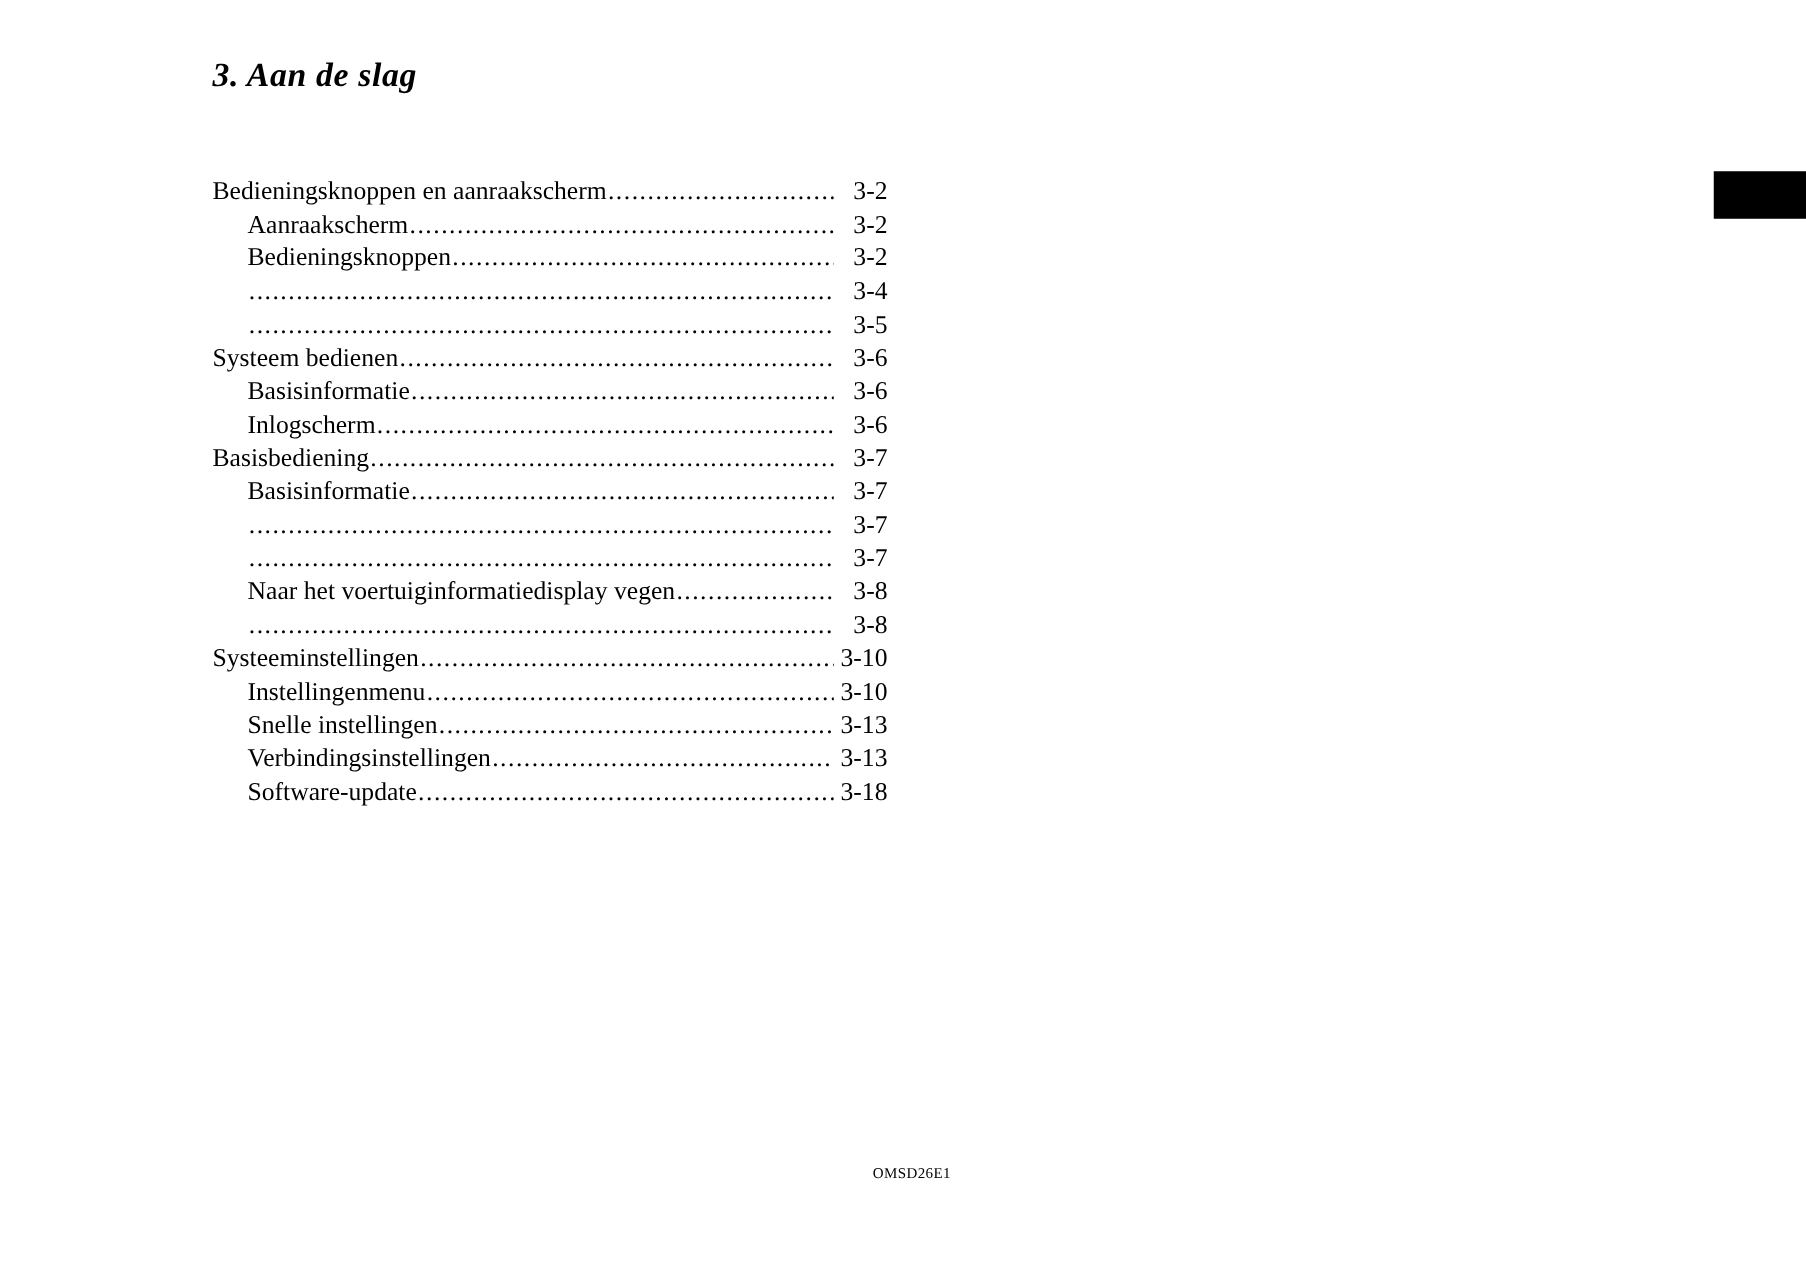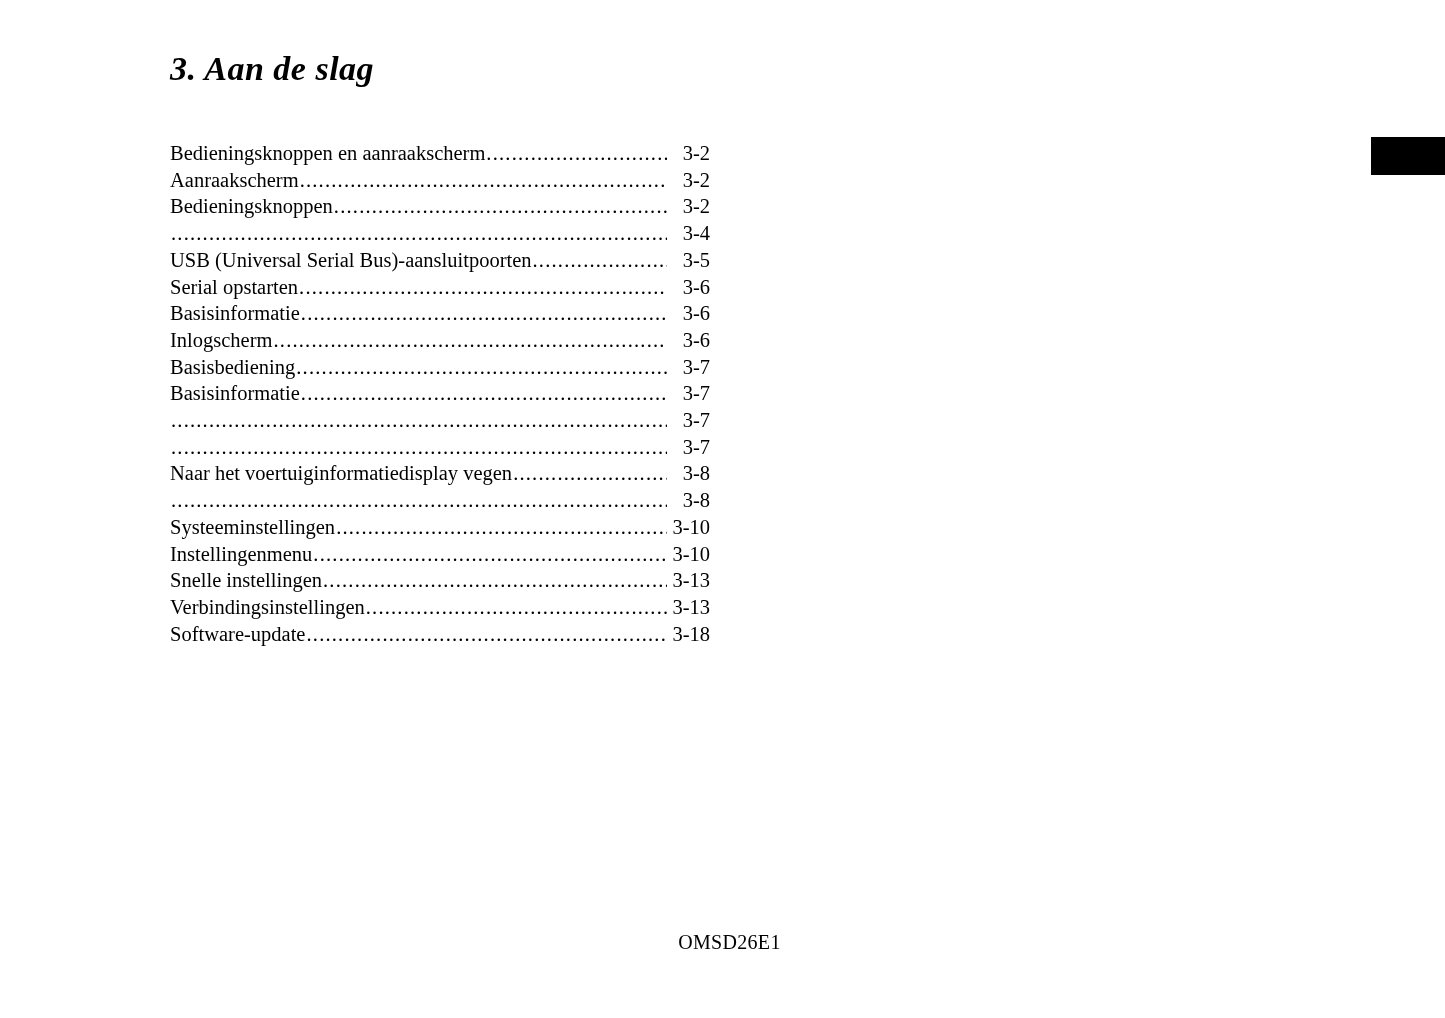--- a/index.html
+++ b/index.html
@@ -27,21 +27,21 @@
   }
 
   
   .chapter-title {
     position: absolute;
     left: 170px;
     top: 27px;
     font-family: "Liberation Serif", serif;
     font-weight: bold;
     font-style: italic;
-    font-size: 34px;
+    font-size: 27px;
     letter-spacing: 0.5px;
     color: #000000;
     white-space: nowrap;
   }
 
   
   .toc {
     position: absolute;
     left: 170px;
     top: 140px;
@@ -74,31 +74,32 @@
     flex: 0 0 auto;
     text-align: right;
     min-width: 40px;
     padding-left: 2px;
   }
 
   .toc-entry.level-1 {
     margin-left: 0;
   }
   .toc-entry.level-2 {
+    margin-left: 28px;
   }
 
   
   .footer-code {
     position: absolute;
     left: 0;
     right: 0;
     top: 931px;
     text-align: center;
     font-family: "Liberation Serif", serif;
-    font-size: 20px;
+    font-size: 12px;
     letter-spacing: 0.3px;
     color: #000;
   }
   .footer-code span {
     margin-left: 14px;
   }
 </style>
 </head>
 <body>
 
@@ -120,26 +121,25 @@
     <div class="toc-entry level-2">
       <span class="label">Bedieningsknoppen</span>
       <span class="leader">.........................................................................................</span>
       <span class="page">3-2</span>
     </div>
     <div class="toc-entry level-2">
       <span class="leader">.........................................................................................</span>
       <span class="page">3-4</span>
     </div>
     <div class="toc-entry level-2">
-      <span class="label">USB (Universal Serial Bus)-aansluitpoorten</span>
       <span class="leader">.........................................................................................</span>
       <span class="page">3-5</span>
     </div>
     <div class="toc-entry level-1">
-      <span class="label">Serial opstarten</span>
+      <span class="label">Systeem bedienen</span>
       <span class="leader">.........................................................................................</span>
       <span class="page">3-6</span>
     </div>
     <div class="toc-entry level-2">
       <span class="label">Basisinformatie</span>
       <span class="leader">.........................................................................................</span>
       <span class="page">3-6</span>
     </div>
     <div class="toc-entry level-2">
       <span class="label">Inlogscherm</span>

